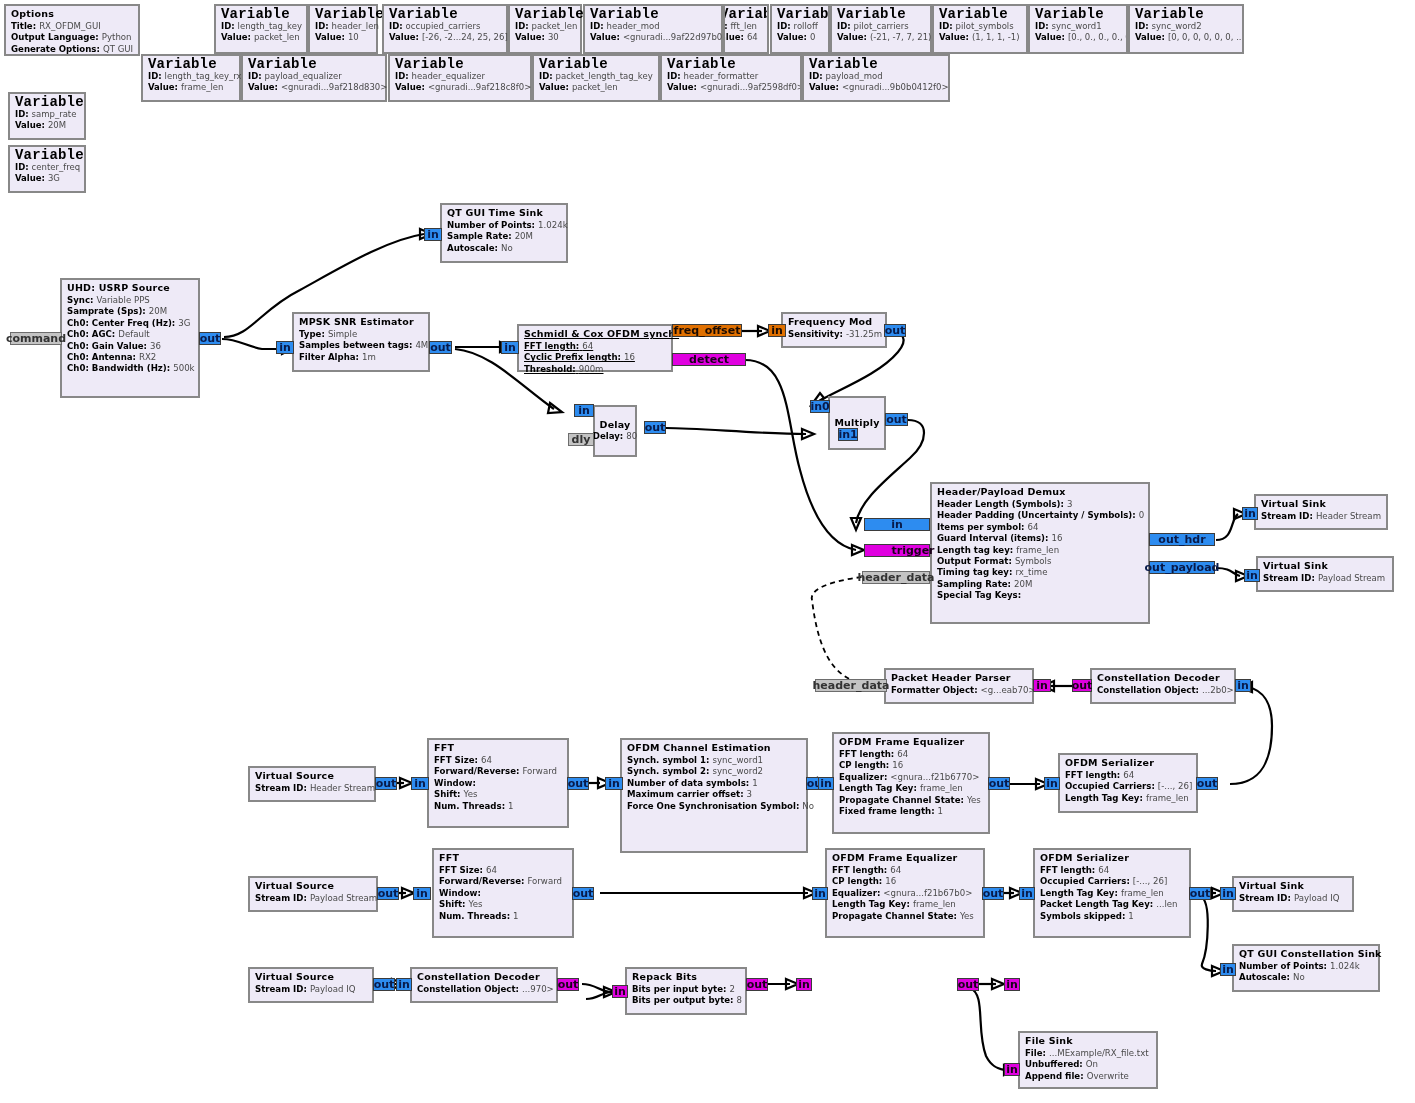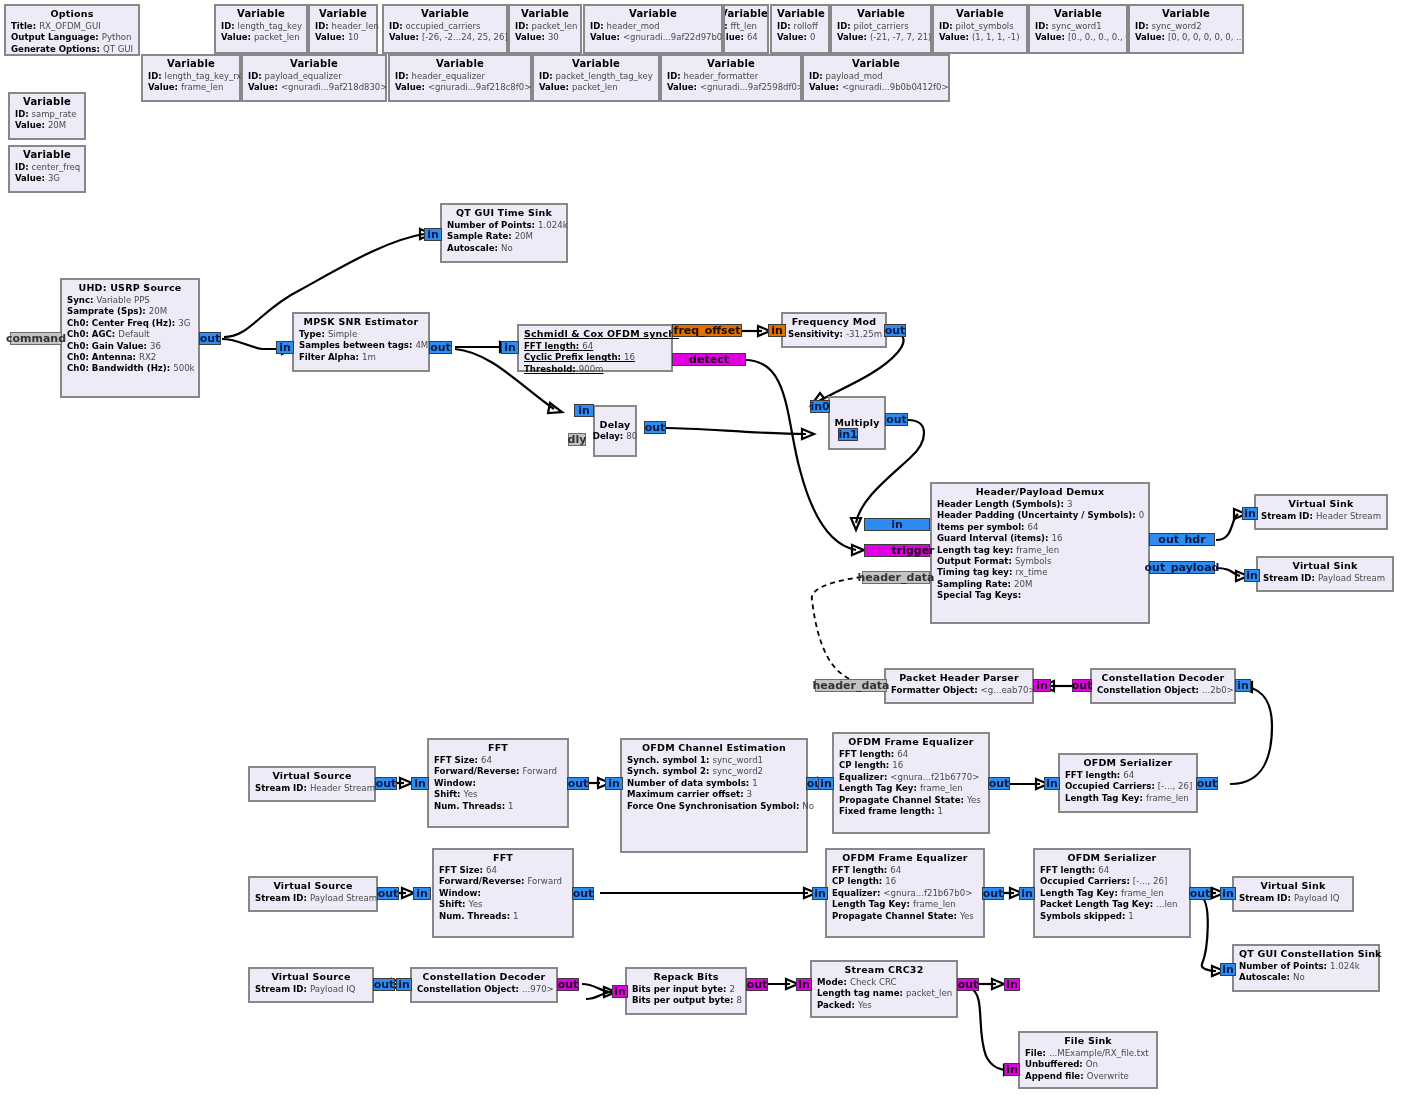--- a/index.html
+++ b/index.html
@@ -17,34 +17,33 @@
     background:#eeeaf7;
     border:2px solid #888888;
     padding:2px 5px 3px 5px;
     font-size:9px;
     line-height:11.6px;
     color:#000;
     white-space:nowrap;
   }
   .blk .ttl{
     font-weight:bold;
-    text-align:center;
     font-size:9.5px;
     letter-spacing:.2px;
     line-height:12px;
     padding-bottom:1px;
   }
   .blk .row{font-weight:bold;font-size:8.6px;line-height:11.4px;}
   .blk .row .v{font-weight:normal;color:#4a4a4a;}
   .blk.center{display:flex;align-items:center;justify-content:center;}
   .blk.center .ttl{padding:0;}
 
   
   .varblk{line-height:11px;}
-  .varblk .ttl{font-size:10px;}
+  .varblk .ttl{font-size:14px;font-family:Liberation Mono, monospace;}
   .varblk .row{font-size:8.5px;line-height:11px;}
 
   
   .port{
     position:absolute;
     box-sizing:border-box;
     border:1px solid #3b3b3b;
     font-size:11px;
     font-weight:bold;
     color:#0d0d35;
@@ -306,21 +305,21 @@
     <div class="row"><span>Sensitivity:</span> <span class="v">-31.25m</span></div>
   </div>
   <div class="port p-orange" style="left:768px;top:324px;width:18px;">in</div>
   <div class="port p-blue" style="left:884px;top:324px;width:22px;">out</div>
 
   <div class="blk center" style="left:593px;top:405px;width:44px;height:52px;flex-direction:column;">
     <div class="ttl">Delay</div>
     <div class="row"><span>Delay:</span> <span class="v">80</span></div>
   </div>
   <div class="port p-blue" style="left:574px;top:404px;width:20px;">in</div>
-  <div class="port p-gray" style="left:568px;top:433px;width:18px;">dly</div>
+  <div class="port p-gray" style="left:568px;top:433px;width:26px;">dly</div>
   <div class="port p-blue" style="left:644px;top:421px;width:22px;">out</div>
 
   <div class="blk center" style="left:828px;top:396px;width:58px;height:54px;">
     <div class="ttl">Multiply</div>
   </div>
   <div class="port p-blue" style="left:810px;top:400px;width:20px;">in0</div>
   <div class="port p-blue" style="left:838px;top:428px;width:20px;">in1</div>
   <div class="port p-blue" style="left:885px;top:413px;width:23px;">out</div>
 
   <div class="blk" style="left:930px;top:482px;width:220px;height:142px;">
@@ -482,26 +481,20 @@
   <div class="port p-msg" style="left:557px;top:978px;width:22px;">out</div>
 
   <div class="blk" style="left:625px;top:967px;width:122px;height:48px;">
     <div class="ttl">Repack Bits</div>
     <div class="row"><span>Bits per input byte:</span> <span class="v">2</span></div>
     <div class="row"><span>Bits per output byte:</span> <span class="v">8</span></div>
   </div>
   <div class="port p-msg" style="left:612px;top:985px;width:16px;">in</div>
   <div class="port p-msg" style="left:746px;top:978px;width:22px;">out</div>
 
-  <div class="blk" style="left:810px;top:960px;width:148px;height:58px;">
-    <div class="ttl">Stream CRC32</div>
-    <div class="row"><span>Mode:</span> <span class="v">Check CRC</span></div>
-    <div class="row"><span>Length tag name:</span> <span class="v">packet_len</span></div>
-    <div class="row"><span>Packed:</span> <span class="v">Yes</span></div>
-  </div>
   <div class="port p-msg" style="left:796px;top:978px;width:16px;">in</div>
   <div class="port p-msg" style="left:957px;top:978px;width:22px;">out</div>
 
   <div class="port p-msg" style="left:1004px;top:978px;width:16px;">in</div>
 
   <div class="blk" style="left:1018px;top:1031px;width:140px;height:58px;">
     <div class="ttl">File Sink</div>
     <div class="row"><span>File:</span> <span class="v">...MExample/RX_file.txt</span></div>
     <div class="row"><span>Unbuffered:</span> <span class="v">On</span></div>
     <div class="row"><span>Append file:</span> <span class="v">Overwrite</span></div>

